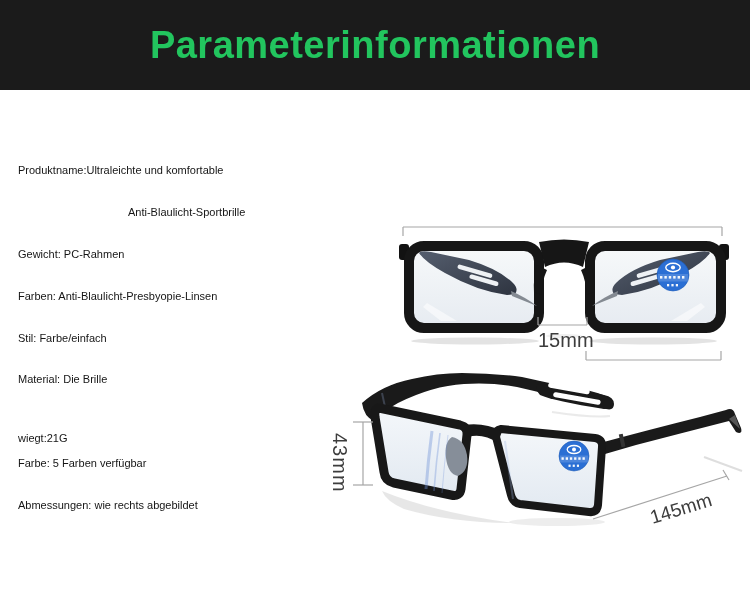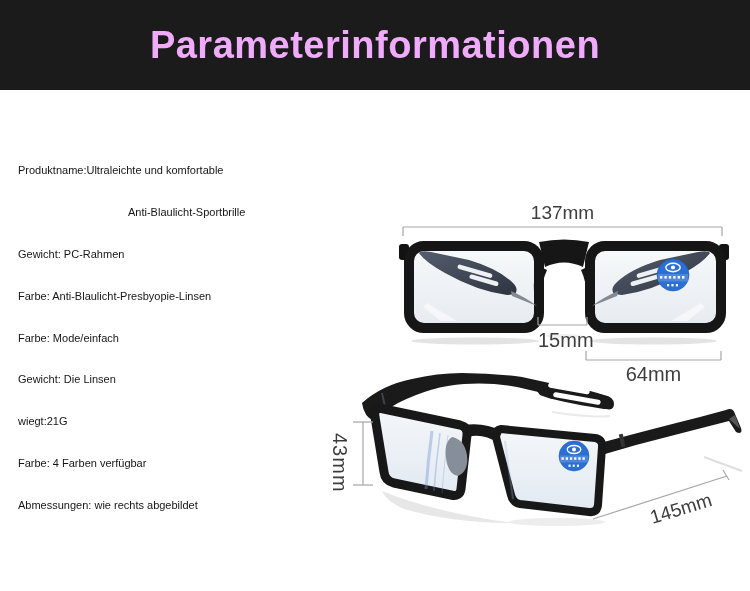--- a/index.html
+++ b/index.html
@@ -3,21 +3,21 @@
 <meta charset="utf-8">
 <style>
   * { margin:0; padding:0; box-sizing:border-box; }
   html,body { width:750px; height:591px; background:#ffffff; overflow:hidden;
               font-family:"Liberation Sans", sans-serif; }
   #stage { position:relative; width:750px; height:591px; background:#ffffff; }
 
   
   .header-bar { position:absolute; left:0; top:0; width:750px; height:90px;
                 background:#1b1b1b; display:flex; align-items:center; justify-content:center; }
-  .header-title { color:#f0abfc; font-size:38px; font-weight:bold; letter-spacing:.5px; }
+  .header-title { color:#22c55e; font-size:38px; font-weight:bold; letter-spacing:.5px; }
 
   
   .spec-line { position:absolute; left:18px; font-size:11px; color:#151515;
                white-space:nowrap; }
   .spec-line.indent { left:128px; }
 
   
   .dim-label { position:absolute; color:#3d3d3d; font-size:20px; text-align:center;
                white-space:nowrap; }
   #dim-137 { left:403px; top:202px; width:319px; font-size:19px; }
@@ -37,25 +37,25 @@
 <div id="stage">
 
   <div class="header-bar">
     <div class="header-title">Parameterinformationen</div>
   </div>
 
   <div>
     <div class="spec-line" style="top:164px">Produktname:Ultraleichte und komfortable</div>
     <div class="spec-line indent" style="top:206px">Anti-Blaulicht-Sportbrille</div>
     <div class="spec-line" style="top:248px">Gewicht: PC-Rahmen</div>
-    <div class="spec-line" style="top:290px">Farbe: Anti-Blaulicht-Presbyopie-Linsen</div>
-    <div class="spec-line" style="top:332px">Farbe: Mode/einfach</div>
-    <div class="spec-line" style="top:373px">Gewicht: Die Linsen</div>
-    <div class="spec-line" style="top:415px">wiegt:21G</div>
-    <div class="spec-line" style="top:457px">Farbe: 4 Farben verfügbar</div>
+    <div class="spec-line" style="top:290px">Farben: Anti-Blaulicht-Presbyopie-Linsen</div>
+    <div class="spec-line" style="top:332px">Stil: Farbe/einfach</div>
+    <div class="spec-line" style="top:373px">Material: Die Brille</div>
+    <div class="spec-line" style="top:432px">wiegt:21G</div>
+    <div class="spec-line" style="top:457px">Farbe: 5 Farben verfügbar</div>
     <div class="spec-line" style="top:499px">Abmessungen: wie rechts abgebildet</div>
   </div>
 
   <svg id="svg-front" width="334" height="116" viewBox="0 0 334 116">
     <defs>
       <linearGradient id="lensG" x1="0" y1="0" x2="0" y2="1">
         <stop offset="0" stop-color="#f7f9fa"></stop>
           <stop offset="1" stop-color="#e6ebf1"></stop>
       </linearGradient>
       <linearGradient id="templeG" x1="0" y1="0" x2="1" y2="1">
@@ -190,19 +190,17 @@
           <path d="M 23,227 H 43"></path>
           <path d="M 23,290 H 43"></path>
       </g>
       <g>
         <path d="M 263,324 L 397,281"></path>
           <path d="M 393,275 L 399,285"></path>
       </g>
     </g>
   </svg>
 
-  <div class="dim-label" id="dim-137">137mm</div>
   <div class="dim-label" id="dim-15">15mm</div>
-  <div class="dim-label" id="dim-64">64mm</div>
   <div class="dim-label" id="dim-43">43mm</div>
   <div class="dim-label" id="dim-145">145mm</div>
 
 </div>
 
 </body></html>

